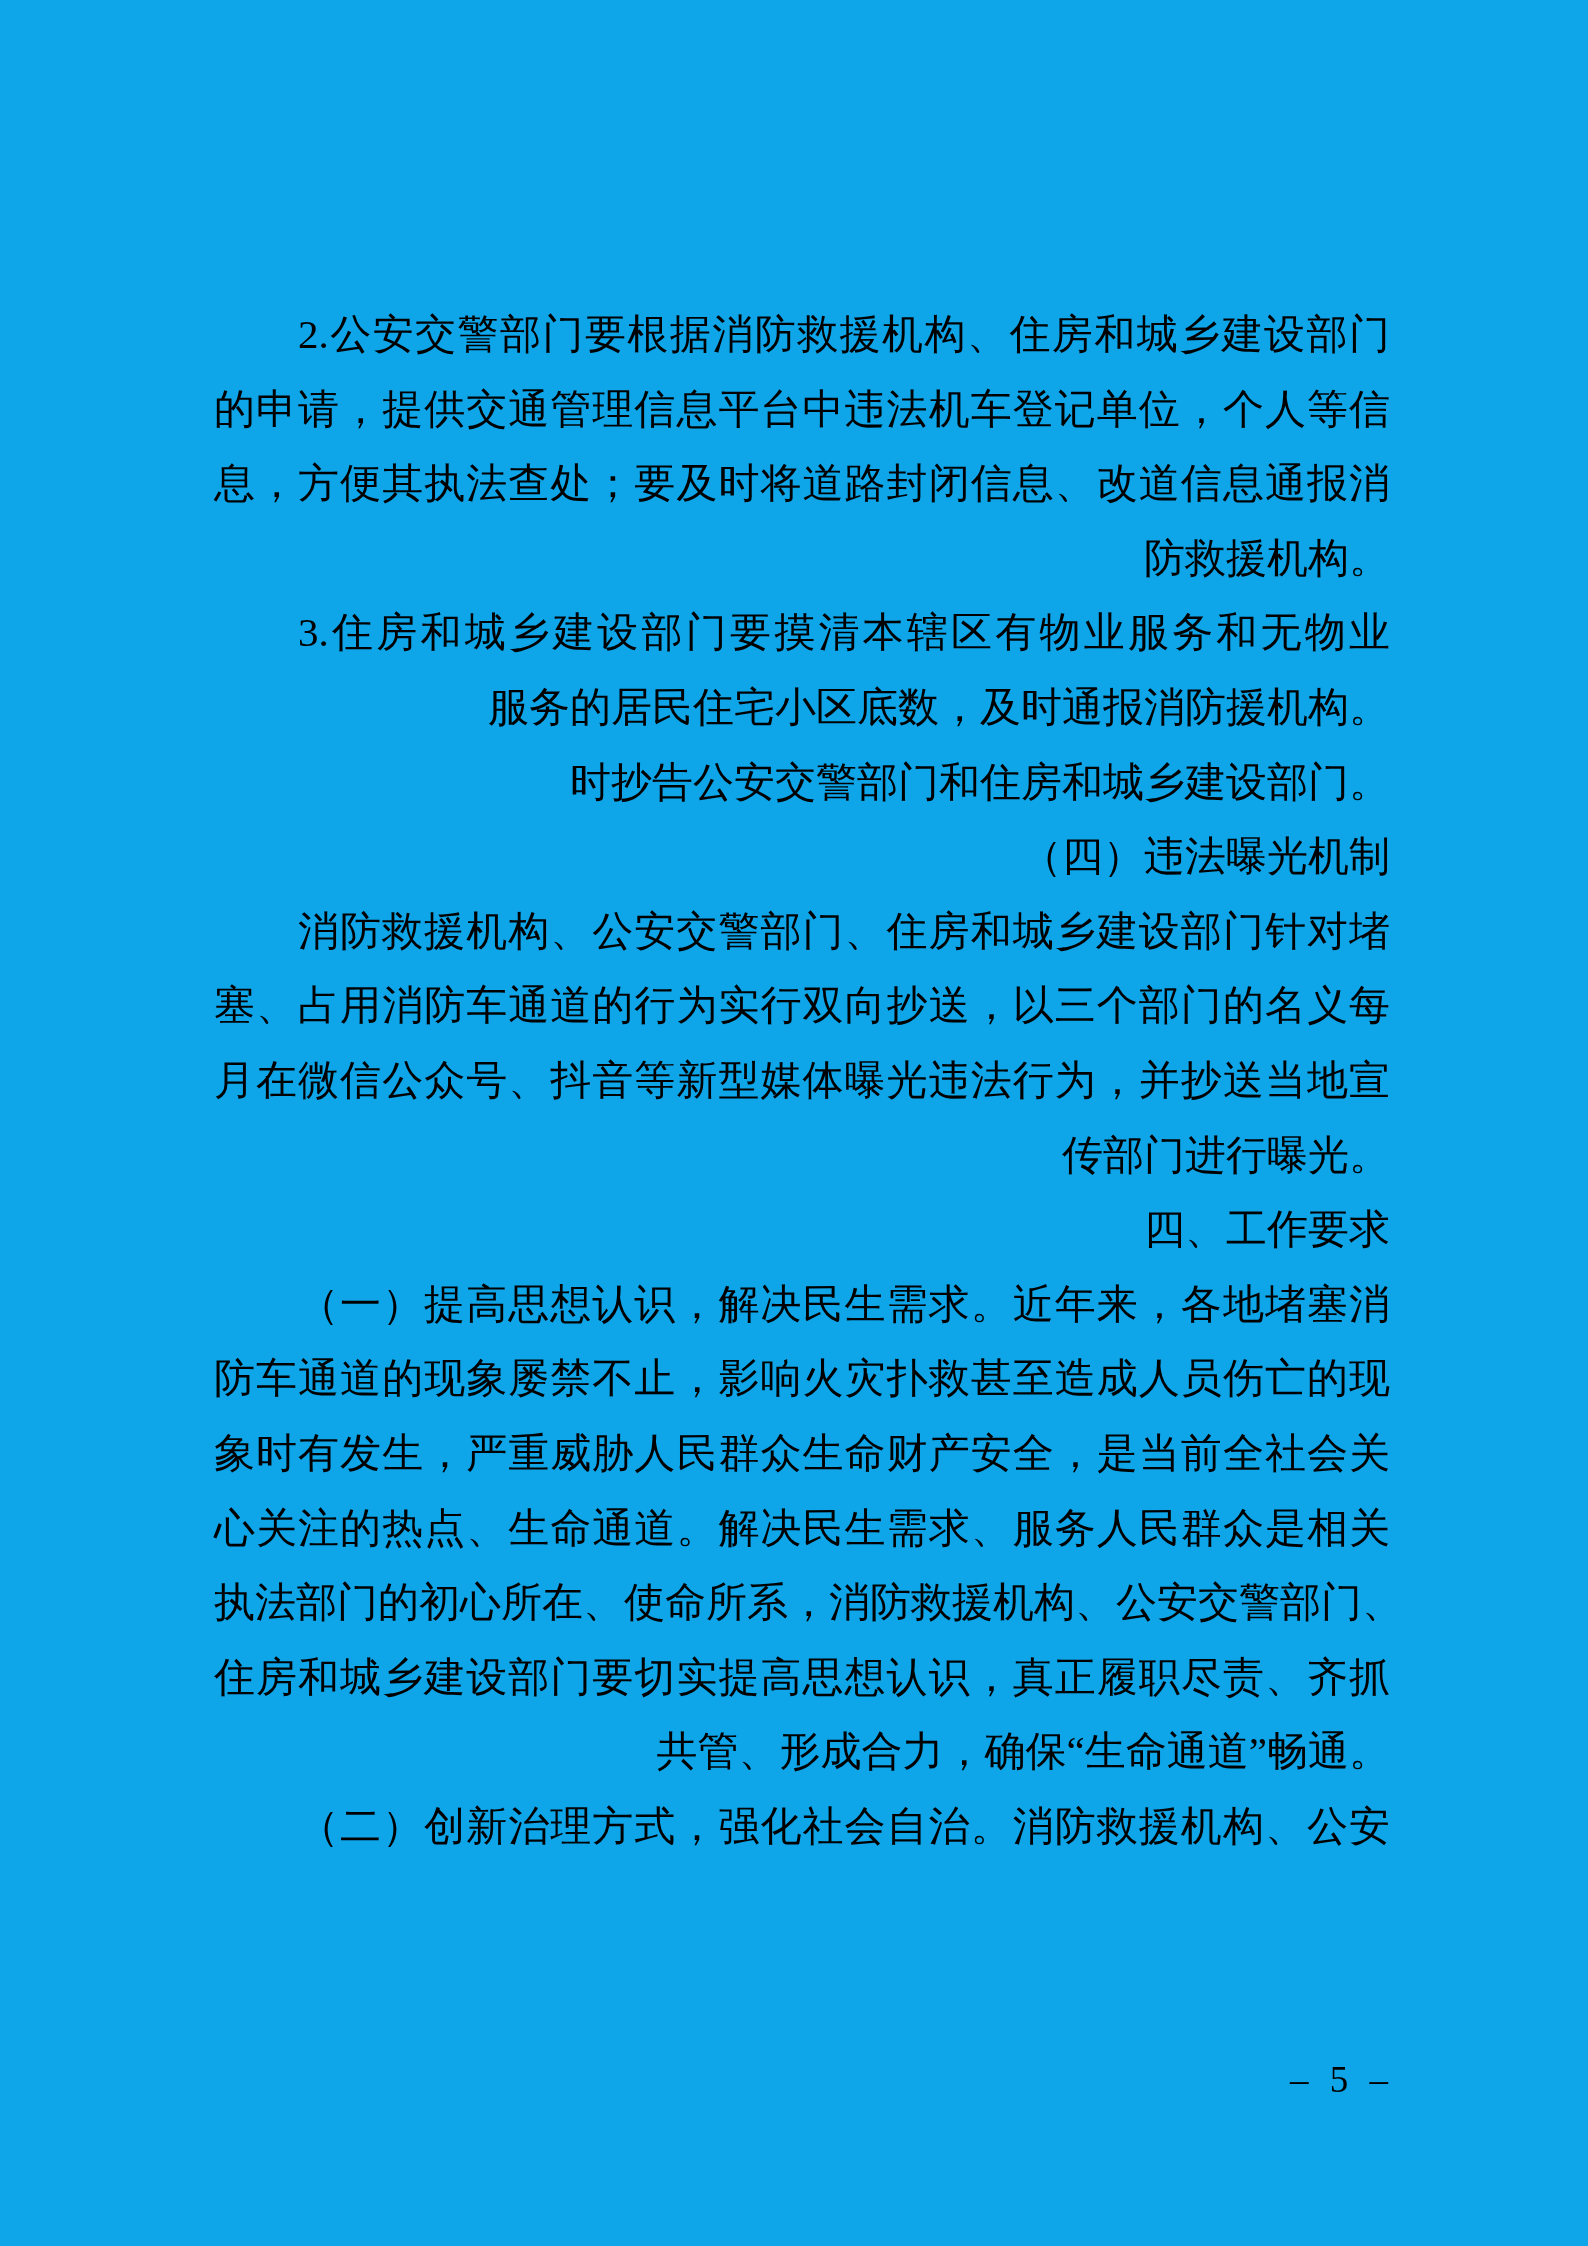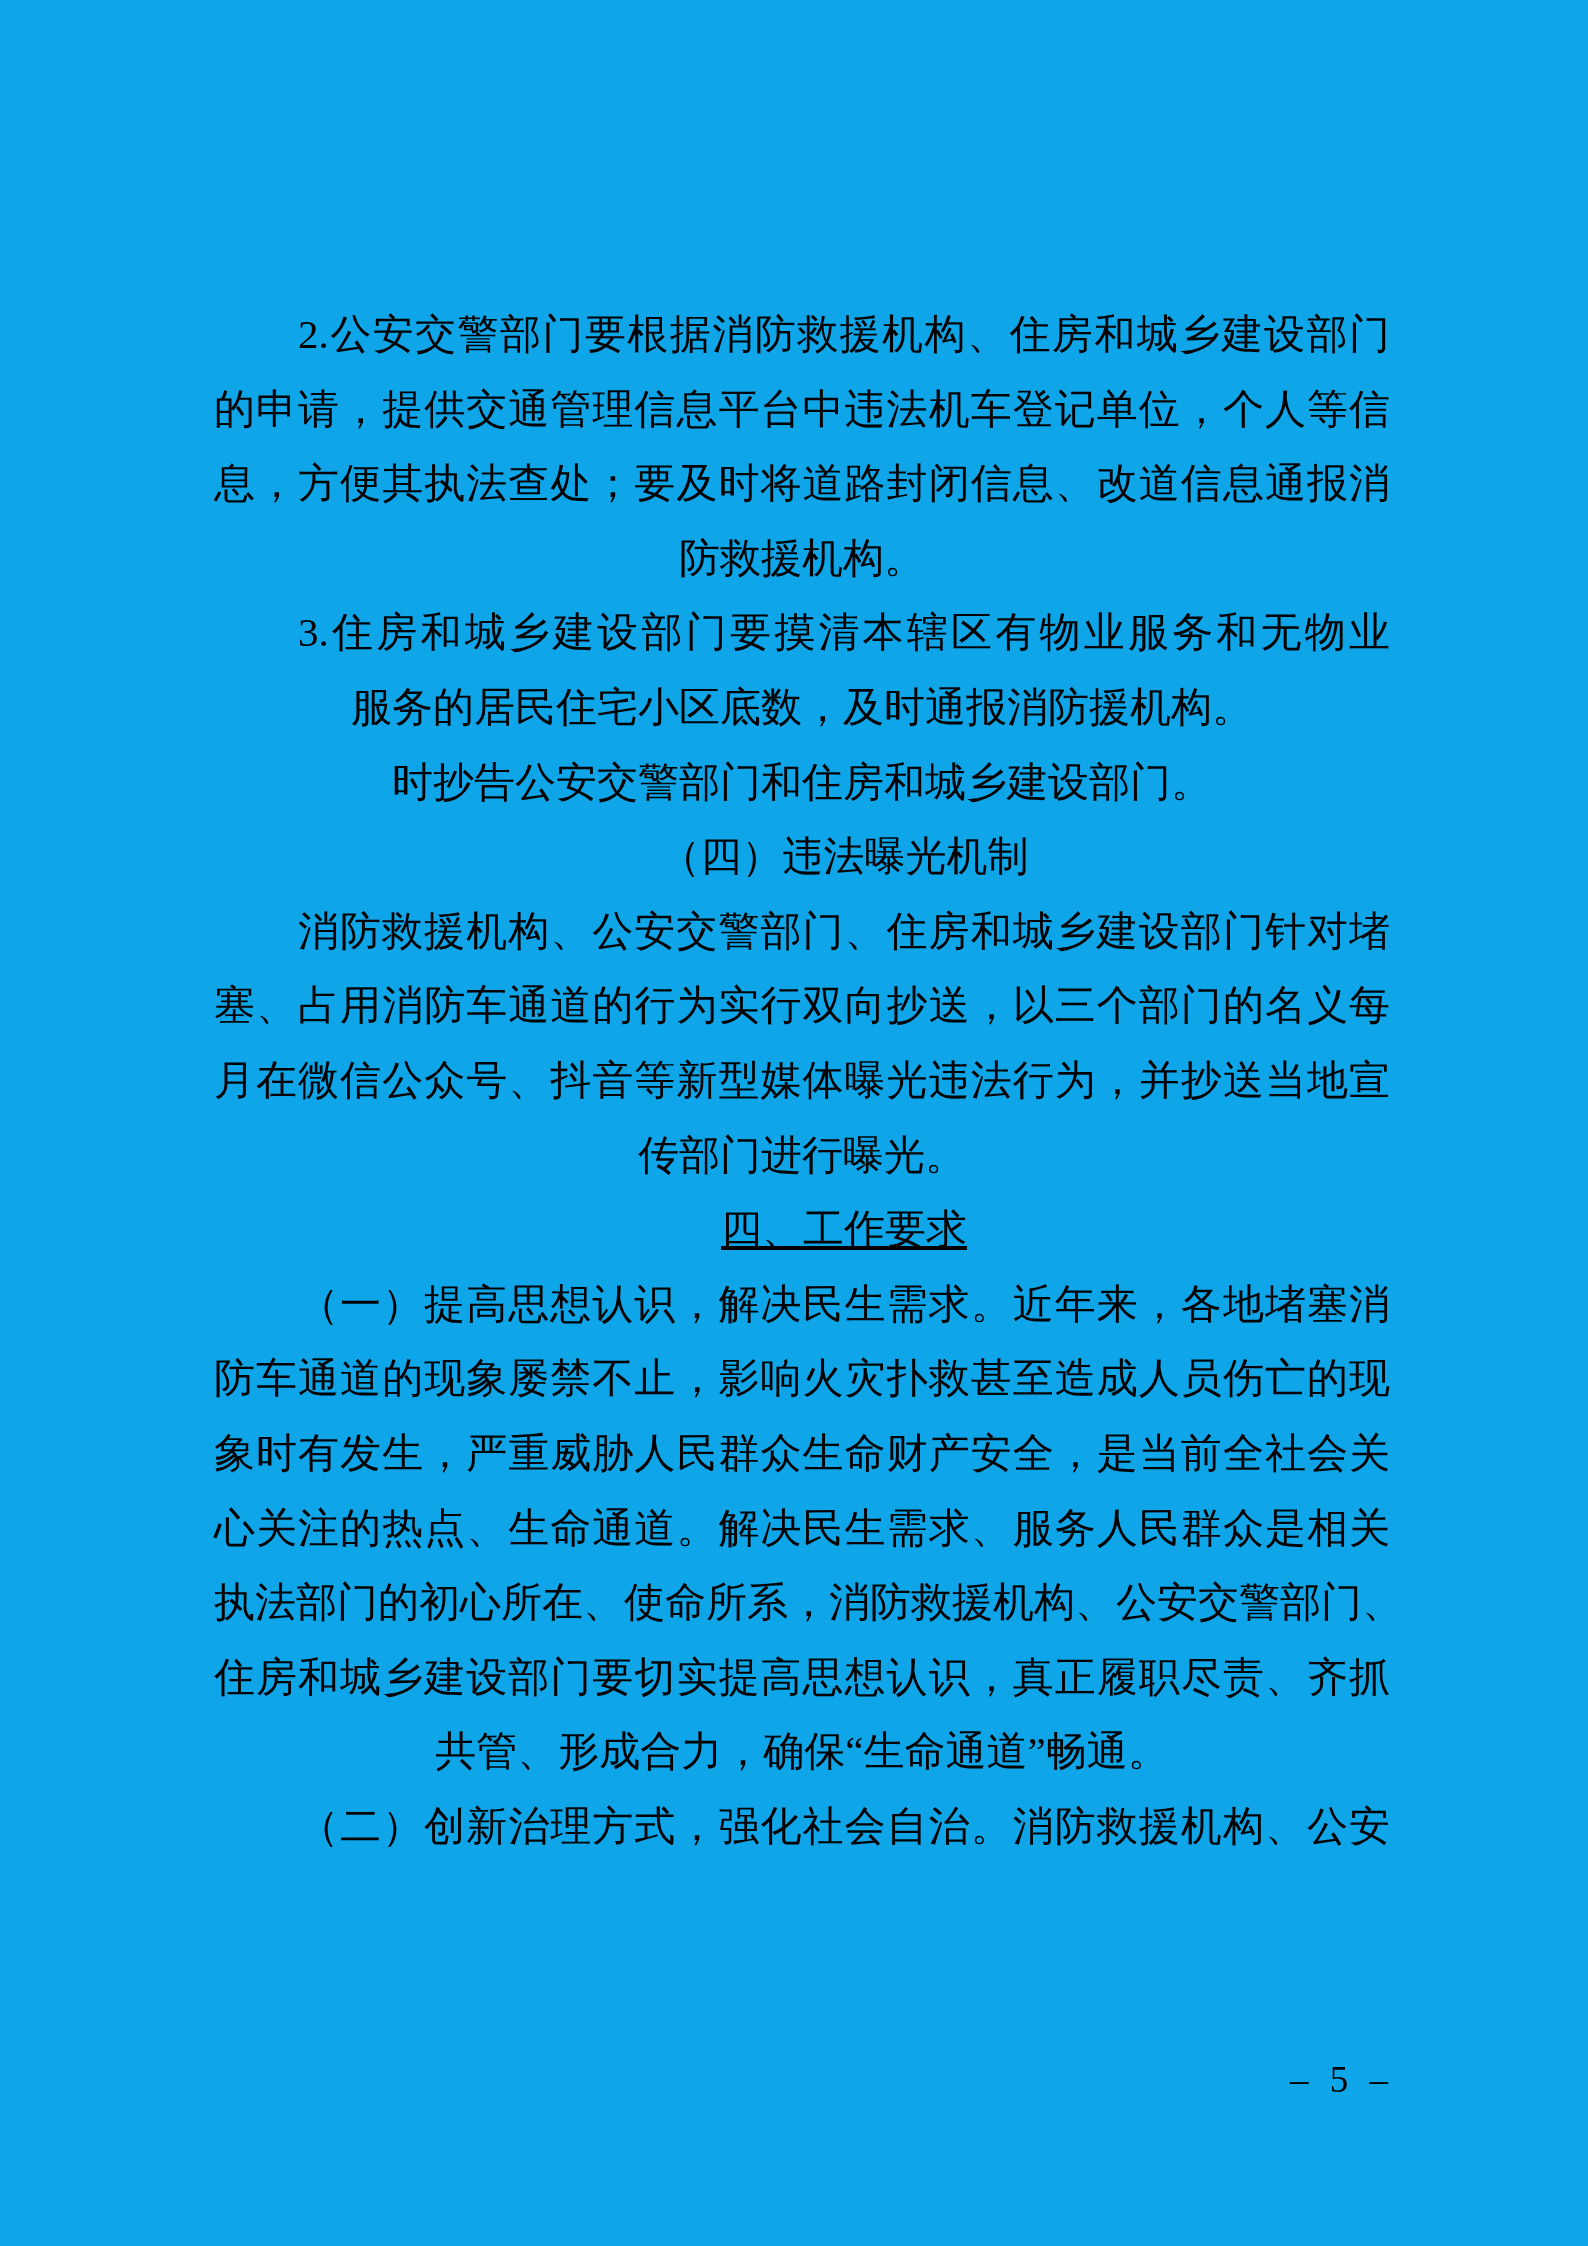--- a/index.html
+++ b/index.html
@@ -24,32 +24,31 @@
     left: 214px;
     top: 297px;
     width: 1176px;
   }
   .line {
     font-size: 41px;
     height: 74.6px;
     line-height: 74.6px;
     white-space: nowrap;
     overflow: visible;
-    text-align: center;
+    text-align: right;
   }
   .line.indent {
     text-indent: 84px;
   }
   .line.fill {
     text-align: justify;
     text-align-last: justify;
   }
   .line.heading {
     font-weight: normal;
-    text-decoration: underline;
   }
   .page-footer {
     position: absolute;
     left: 1290px;
     top: 2058px;
     font-size: 37px;
     line-height: 44px;
     letter-spacing: 6px;
     color: #000000;
   }

